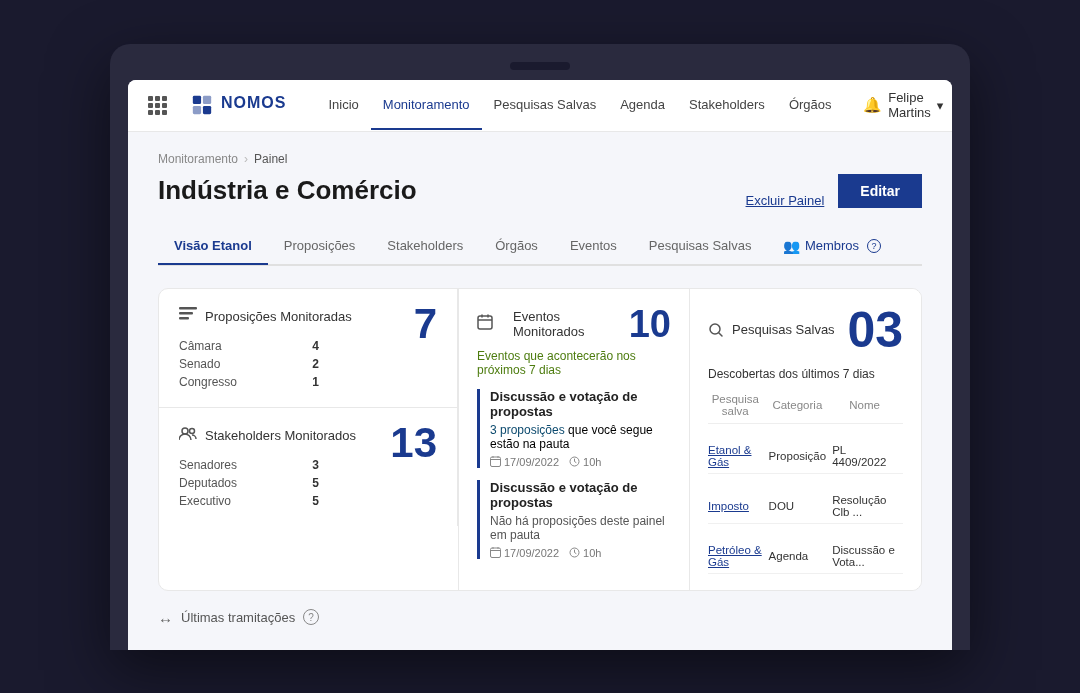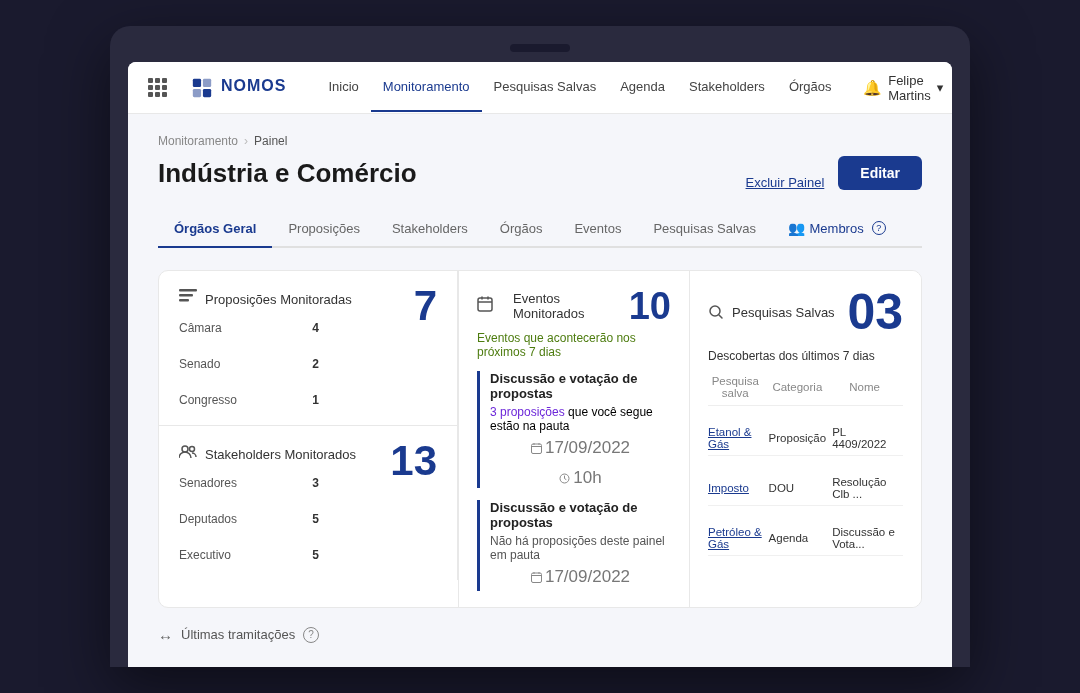--- a/index.html
+++ b/index.html
@@ -142,21 +142,21 @@
       color: #1a3a8f;
       background: none;
       border: none;
       cursor: pointer;
       text-decoration: underline;
     }
     .btn-editar {
       background: #1a3a8f;
       color: #fff;
       border: none;
-      border-radius: 6px;
+      border-radius: 0;
       padding: 9px 22px;
       font-size: 14px;
       font-weight: 600;
       cursor: pointer;
     }
 
     
     .tabs {
       display: flex;
       align-items: center;
@@ -208,21 +208,21 @@
       top: 14px;
       font-size: 42px;
       font-weight: 700;
       color: #1a3a8f;
       line-height: 1;
     }
 
     .card-rows {
       display: flex;
       flex-direction: column;
-      gap: 22px;
+      gap: 4px;
     }
     .card-row {
       display: flex;
       align-items: center;
       justify-content: space-between;
       font-size: 12px;
       color: #555;
       max-width: 140px;
     }
     .card-row-val {
@@ -259,35 +259,34 @@
       margin-bottom: 12px;
     }
     .event-title {
       font-size: 13px;
       font-weight: 600;
       color: #222;
       margin-bottom: 4px;
     }
     .event-link {
       font-size: 12px;
-      color: #6d28d9;
+      color: #0c4a6e;
       text-decoration: none;
     }
     .event-desc {
       font-size: 12px;
       color: #555;
     }
     .event-meta {
       display: flex;
       align-items: center;
       gap: 10px;
       margin-top: 5px;
-      font-size: 17px;
+      font-size: 11px;
       color: #777;
-      flex-direction: column;
     }
     .event-meta-item {
       display: flex;
       align-items: center;
       gap: 3px;
     }
 
     
     .search-card {
       padding: 16px 18px;
@@ -431,21 +430,21 @@
 
       <div class="page-header">
         <h1 class="page-title">Indústria e Comércio</h1>
         <div class="header-actions">
           <button class="btn-excluir">Excluir Painel</button>
           <button class="btn-editar">Editar</button>
         </div>
       </div>
 
       <div class="tabs">
-        <span class="tab active">Órgãos Geral</span>
+        <span class="tab active">Visão Etanol</span>
         <span class="tab">Proposições</span>
         <span class="tab">Stakeholders</span>
         <span class="tab">Órgãos</span>
         <span class="tab">Eventos</span>
         <span class="tab">Pesquisas Salvas</span>
         <div class="tab-membros">
           <span class="tab-membros-icon">👥</span>
           <span>Membros</span>
           <span style="width:14px;height:14px;border:1.5px solid #1a3a8f;border-radius:50%;display:inline-flex;align-items:center;justify-content:center;font-size:9px;color:#1a3a8f;margin-left:4px;">?</span>
         </div>

